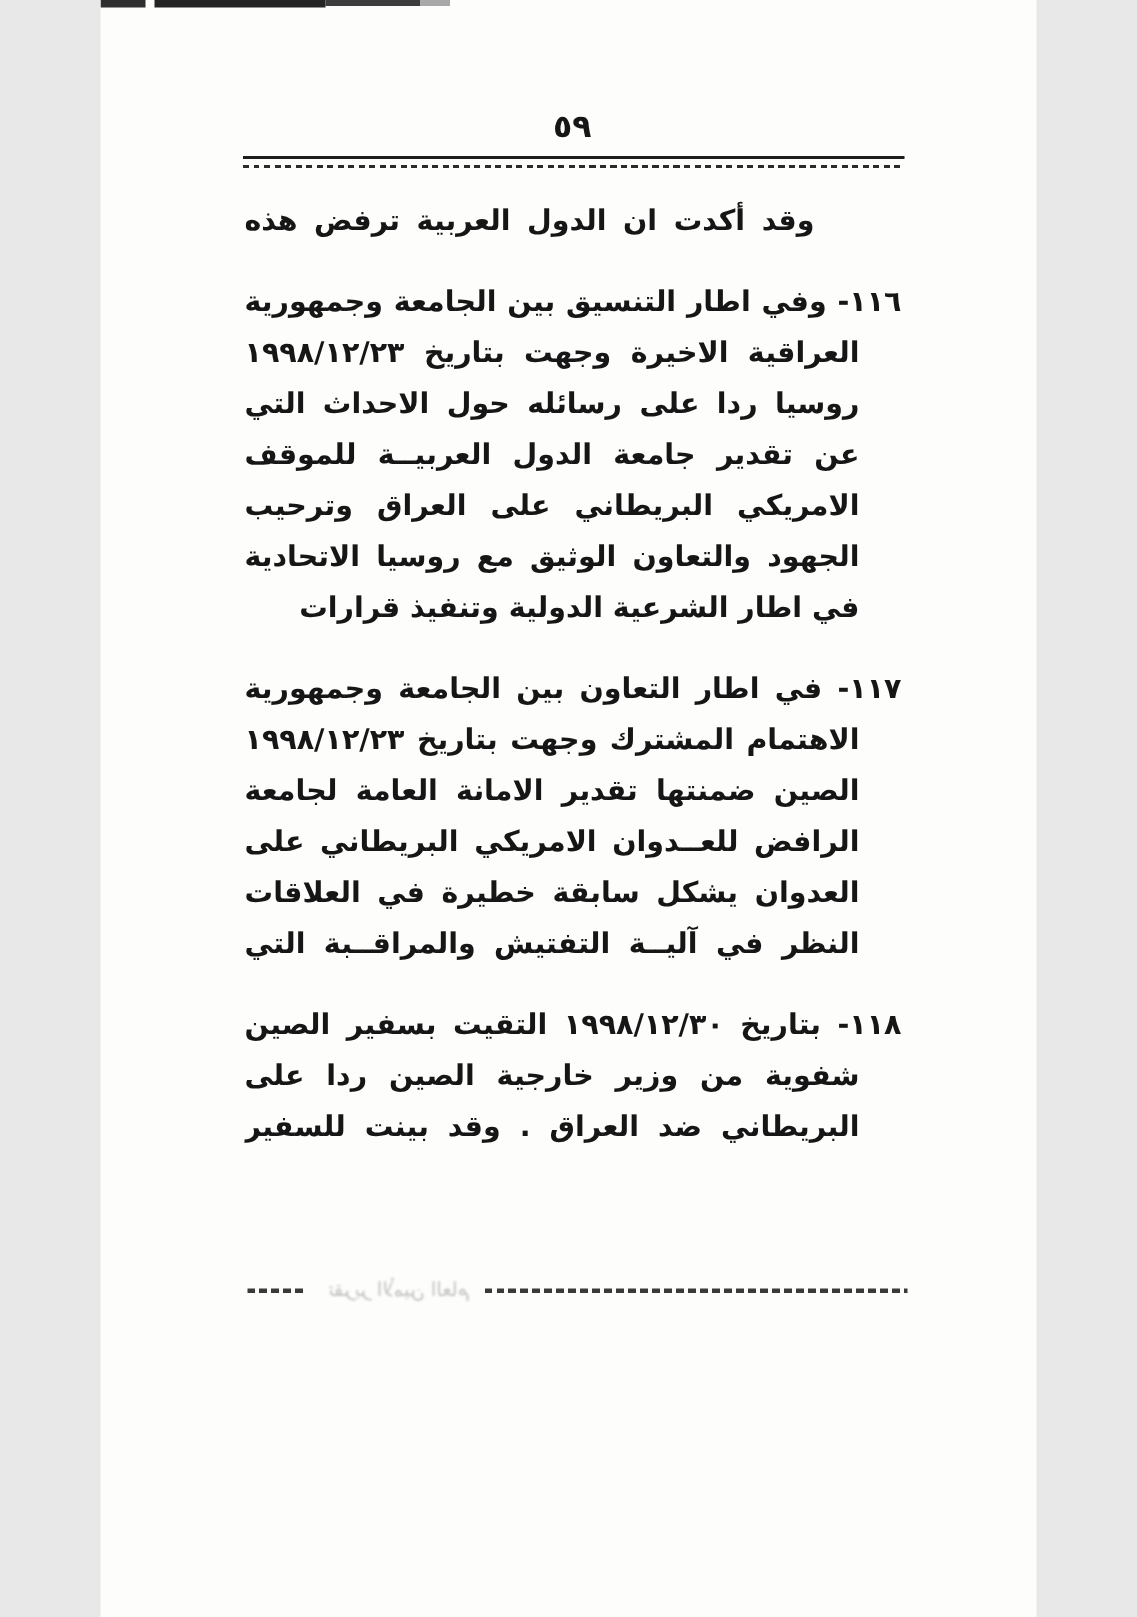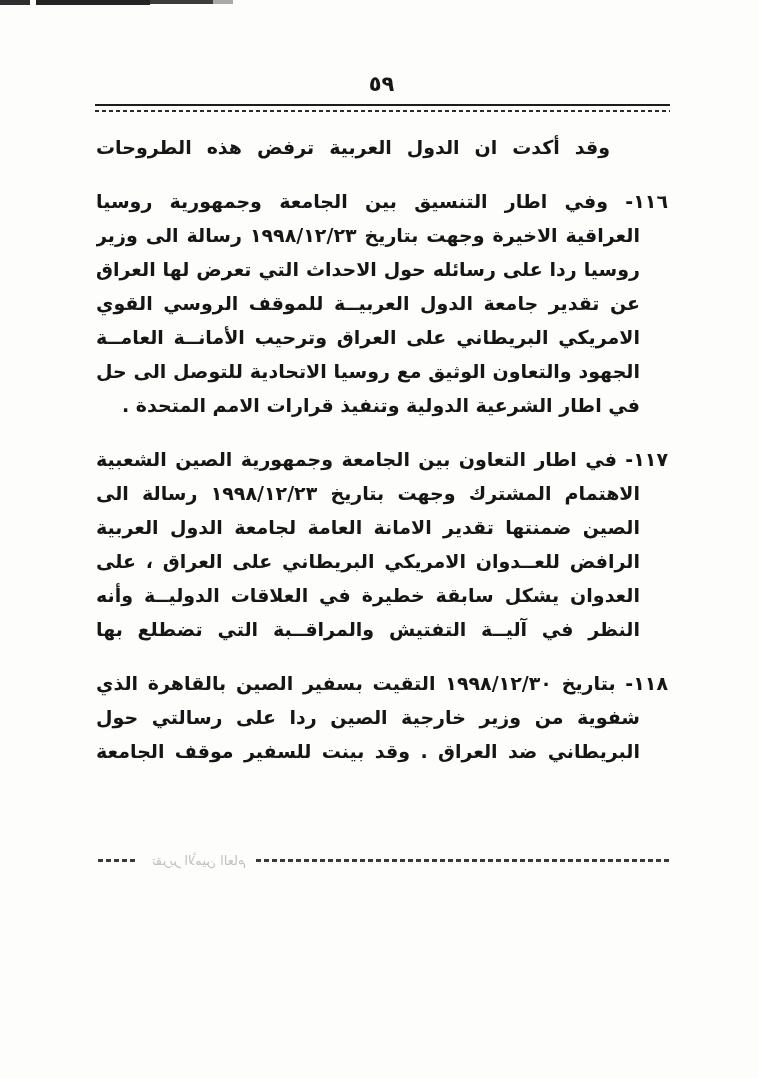--- a/index.html
+++ b/index.html
@@ -1,18 +1,18 @@
 <!DOCTYPE html>
 <html lang="ar"><head>
 <meta charset="utf-8">
 <style>
   html, body { margin: 0; padding: 0; background: #e8e8e8; }
   .page {
     position: relative;
-    width: 758px;
+    width: 624px;
     height: 1078px;
     margin: 0 auto;
     background: #fdfdfc;
     overflow: hidden;
     font-family: "DejaVu Sans", sans-serif;
     color: #161616;
   }
 
   
   .artifact { position: absolute; top: 0; }

